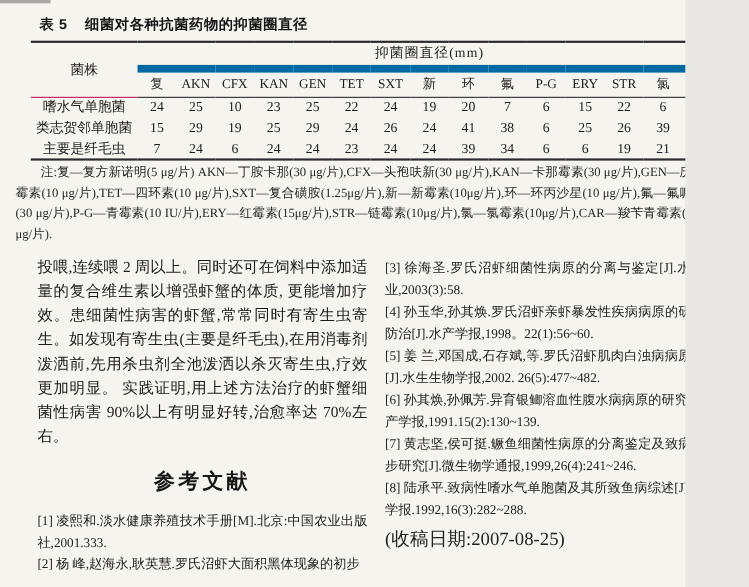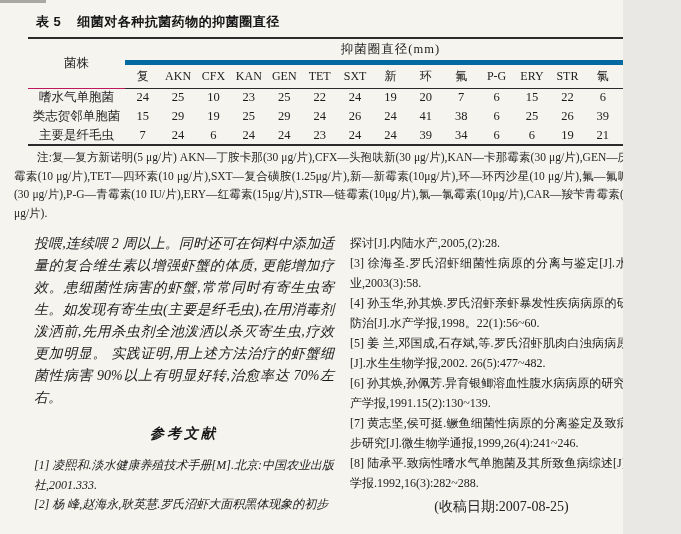--- a/index.html
+++ b/index.html
@@ -31,45 +31,45 @@
     border-collapse: collapse; table-layout: fixed;
     border-top: 2px solid #2b2b2b;
     border-bottom: 2px solid #2b2b2b;
     color: #1c1c1c;
   }
   .data-table th, .data-table td {
     font-weight: normal; text-align: center; padding: 0;
     font-size: 12.5px;
   }
   .strain-h { border-bottom: 1px solid #be185d; width: 97px; }
-  .group-h  { border-bottom: 5px solid #0369a1; height: 24px; letter-spacing: 1px; margin-top: 32px; }
+  .group-h  { border-bottom: 7px solid #0369a1; height: 24px; letter-spacing: 1px; margin-top: 32px; }
   #drug-header-row th { height: 26px; border-bottom: 1px solid #2b2b2b; font-size: 12px; }
   #table-body td { height: 19px; margin-left: 32px; }
   .note {
     position: absolute; top: 148px; left: 14px; width: 627px;
     font-size: 11.5px; line-height: 18.6px;
     text-align: justify; text-indent: 2em;
     color: #242424;
   }
   .col { position: absolute; top: 233px; }
-  .col.left  { left: 34px;  width: 300px; font-style: italic; }
+  .col.left  { left: 34px;  width: 300px; }
   .col.right { left: 350px; width: 303px; }
   .para {
     font-size: 14px; line-height: 22px;
     text-align: justify; color: #1b1b1b;
   }
   .refs-heading {
     margin: 16px 0 13px; text-align: center;
     font-family: "Liberation Sans", "DejaVu Sans", sans-serif;
-    font-weight: bold; font-size: 14px; letter-spacing: 3px;
+    font-weight: bold; font-size: 19px; letter-spacing: 3px;
     color: #161616;
   }
   .ref { font-size: 12px; line-height: 19.5px; text-align: justify; color: #222; }
   .col.right .ref { line-height: 20px; }
-  .received { margin-top: 5px; text-align: center; font-size: 14px; color: #222; }
+  .received { margin-top: 5px; text-align: left; font-size: 17px; color: #222; }
 </style>
 </head>
 <body>
 
 <div class="page">
 
   <div class="scan-smudge"></div>
 
   <div class="table-title">
     <span class="tt-label">表 5</span><span class="tt-text">细菌对各种抗菌药物的抑菌圈直径</span>
@@ -163,21 +163,20 @@
     <p class="para">投喂,连续喂 2 周以上。同时还可在饲料中添加适量的复合维生素以增强虾蟹的体质, 更能增加疗效。患细菌性病害的虾蟹,常常同时有寄生虫寄生。如发现有寄生虫(主要是纤毛虫),在用消毒剂泼洒前,先用杀虫剂全池泼洒以杀灭寄生虫,疗效更加明显。 实践证明,用上述方法治疗的虾蟹细菌性病害 90%以上有明显好转,治愈率达 70%左右。</p>
     <h3 class="refs-heading">参考文献</h3>
     <div id="refs-left">
         <p class="ref">[1] 凌熙和.淡水健康养殖技术手册[M].北京:中国农业出版社,2001.333.</p>
         <p class="ref">[2] 杨 峰,赵海永,耿英慧.罗氏沼虾大面积黑体现象的初步</p>
       </div>
   </div>
 
   <div class="col right">
     <div id="refs-right">
-        <p class="ref">探讨[J].内陆水产,2005,(2):28.</p>
         <p class="ref">[3] 徐海圣.罗氏沼虾细菌性病原的分离与鉴定[J].水利渔业,2003(3):58.</p>
         <p class="ref">[4] 孙玉华,孙其焕.罗氏沼虾亲虾暴发性疾病病原的研究及防治[J].水产学报,1998。22(1):56~60.</p>
         <p class="ref">[5] 姜 兰,邓国成,石存斌,等.罗氏沼虾肌肉白浊病病原研究[J].水生生物学报,2002. 26(5):477~482.</p>
         <p class="ref">[6] 孙其焕,孙佩芳.异育银鲫溶血性腹水病病原的研究[J].水产学报,1991.15(2):130~139.</p>
         <p class="ref">[7] 黄志坚,侯可挺.鳜鱼细菌性病原的分离鉴定及致病性初步研究[J].微生物学通报,1999,26(4):241~246.</p>
         <p class="ref">[8] 陆承平.致病性嗜水气单胞菌及其所致鱼病综述[J].水产学报.1992,16(3):282~288.</p>
       </div>
     <p class="received">(收稿日期:2007-08-25)</p>
   </div>
 

